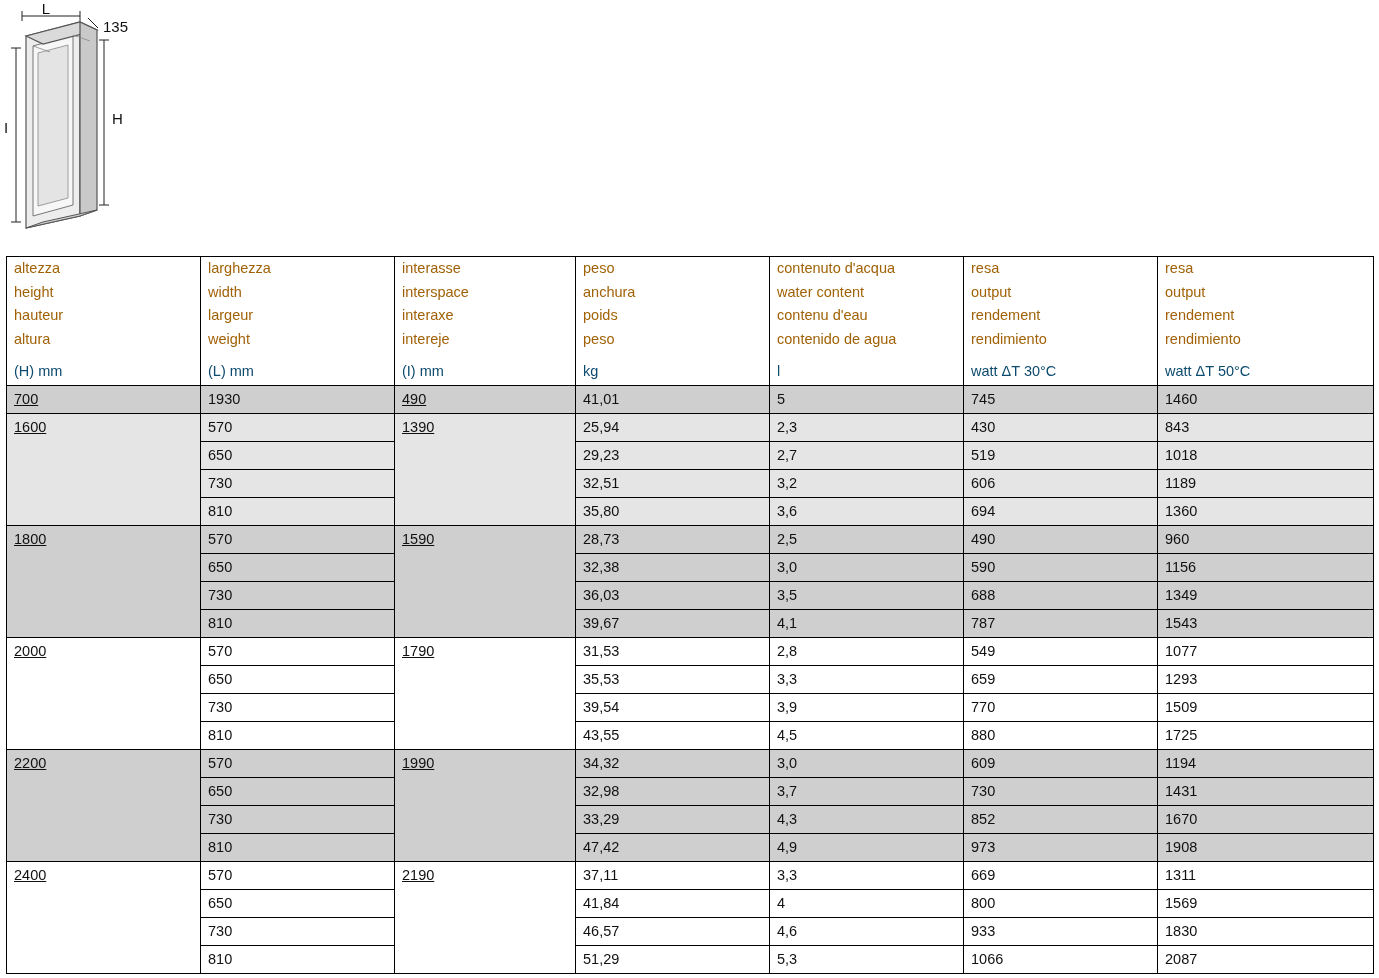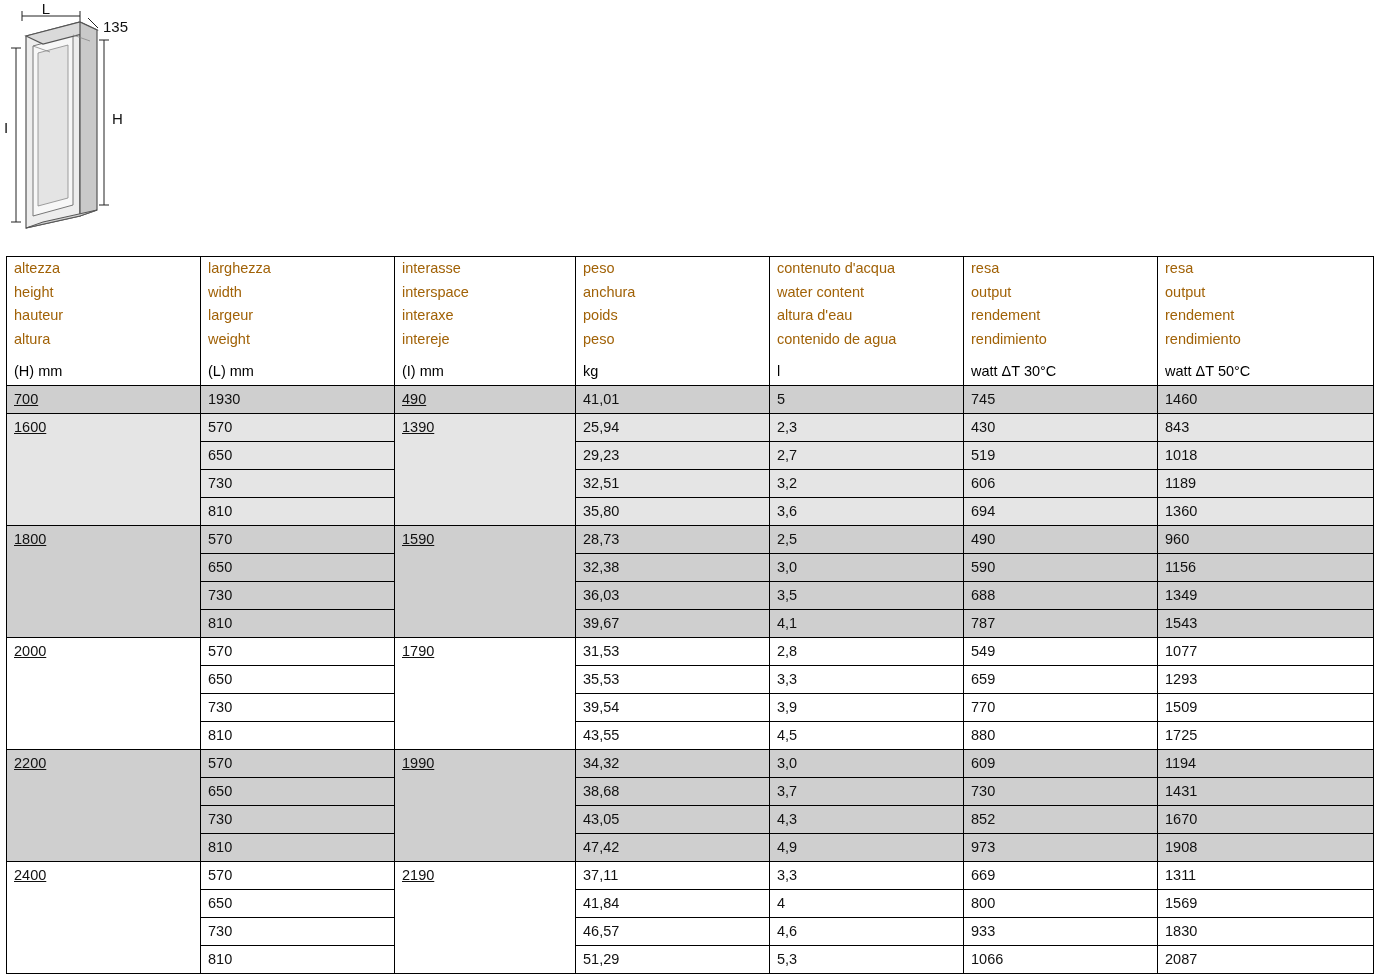--- a/index.html
+++ b/index.html
@@ -68,21 +68,21 @@
     display: block;
     line-height: 23.5px;
     color: #a16207;
     font-size: 14.5px;
     white-space: nowrap;
   }
   .hdr-unit {
     display: block;
     line-height: 23.5px;
     margin-top: 9px;
-    color: #000000;
+    color: #0c4a6e;
     font-size: 14.5px;
     white-space: nowrap;
   }
 
   tbody td {
     height: 27px;
     line-height: 27px;
     padding-top: 0;
     padding-bottom: 0;
     white-space: nowrap;
@@ -173,21 +173,21 @@
         <th>
           <span class="hdr-line">peso</span>
           <span class="hdr-line">anchura</span>
           <span class="hdr-line">poids</span>
           <span class="hdr-line">peso</span>
           <span class="hdr-unit">kg</span>
         </th>
         <th>
           <span class="hdr-line">contenuto d'acqua</span>
           <span class="hdr-line">water content</span>
-          <span class="hdr-line">altura d'eau</span>
+          <span class="hdr-line">contenu d'eau</span>
           <span class="hdr-line">contenido de agua</span>
           <span class="hdr-unit">l</span>
         </th>
         <th>
           <span class="hdr-line">resa</span>
           <span class="hdr-line">output</span>
           <span class="hdr-line">rendement</span>
           <span class="hdr-line">rendimiento</span>
           <span class="hdr-unit">watt ΔT 30°C</span>
         </th>
@@ -304,28 +304,28 @@
         <td class="group" rowspan="4">2200</td>
         <td>570</td>
         <td class="group" rowspan="4">1990</td>
         <td>34,32</td>
         <td>3,0</td>
         <td>609</td>
         <td>1194</td>
       </tr>
       <tr class="band-dark">
         <td>650</td>
-        <td>38,68</td>
+        <td>32,98</td>
         <td>3,7</td>
         <td>730</td>
         <td>1431</td>
       </tr>
       <tr class="band-dark">
         <td>730</td>
-        <td>43,05</td>
+        <td>33,29</td>
         <td>4,3</td>
         <td>852</td>
         <td>1670</td>
       </tr>
       <tr class="band-dark">
         <td>810</td>
         <td>47,42</td>
         <td>4,9</td>
         <td>973</td>
         <td>1908</td>

